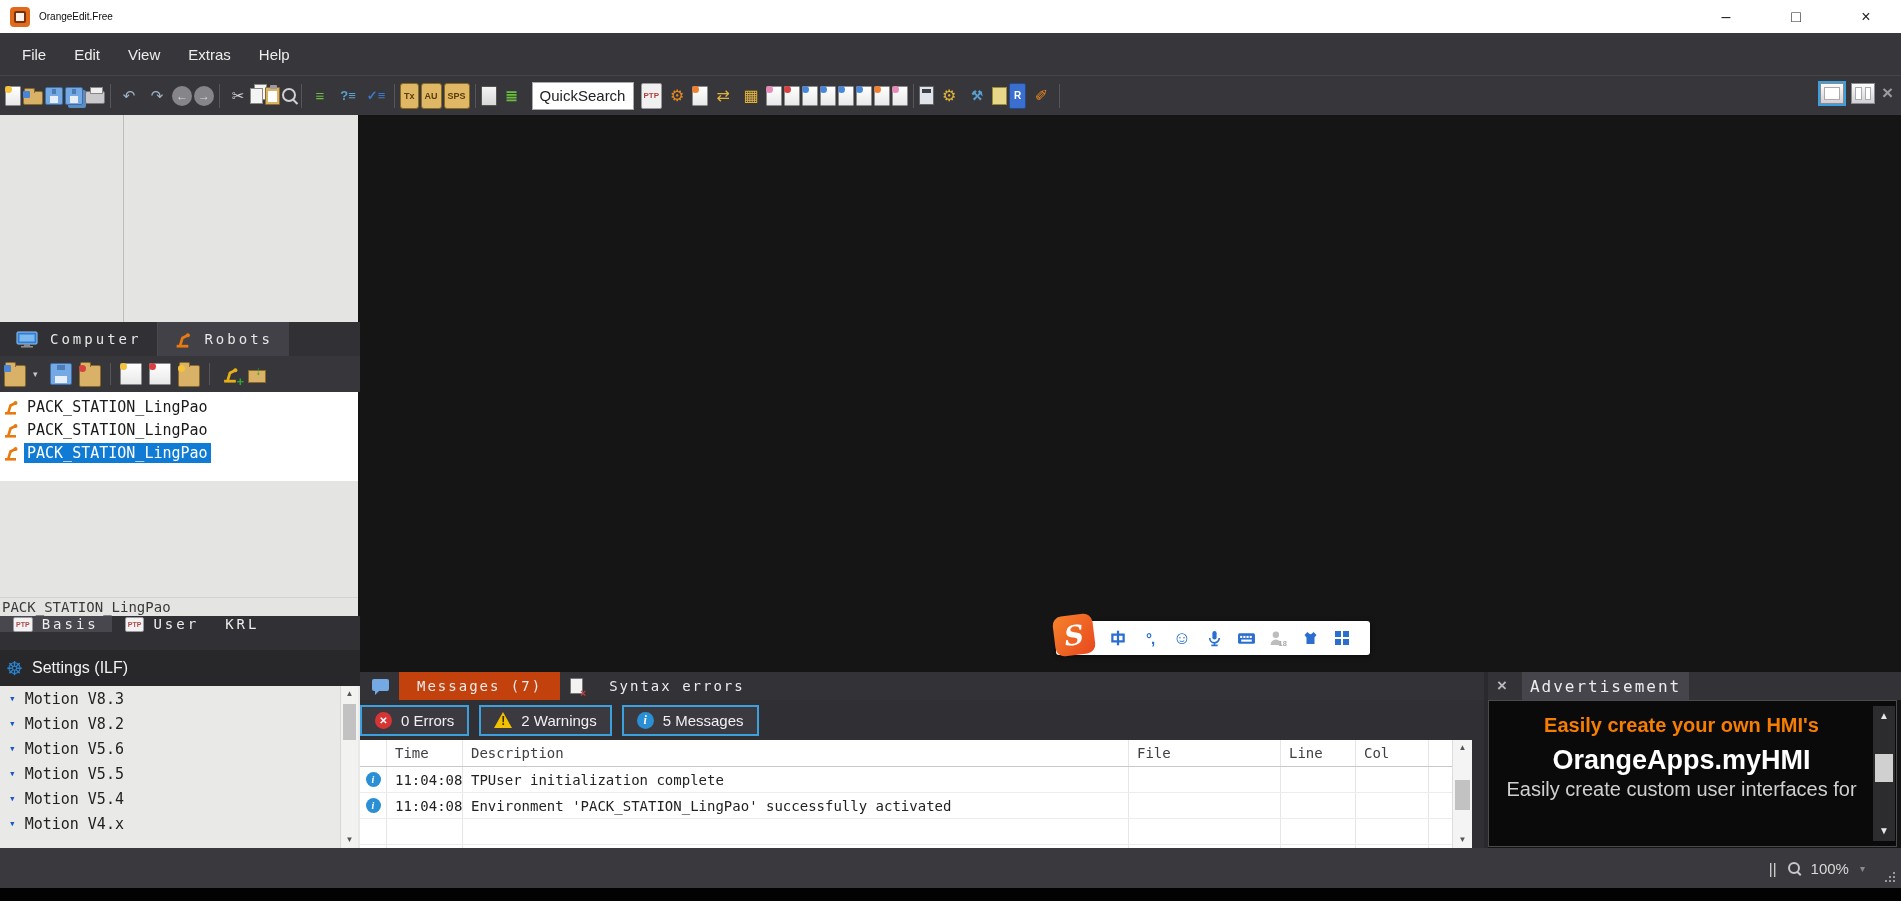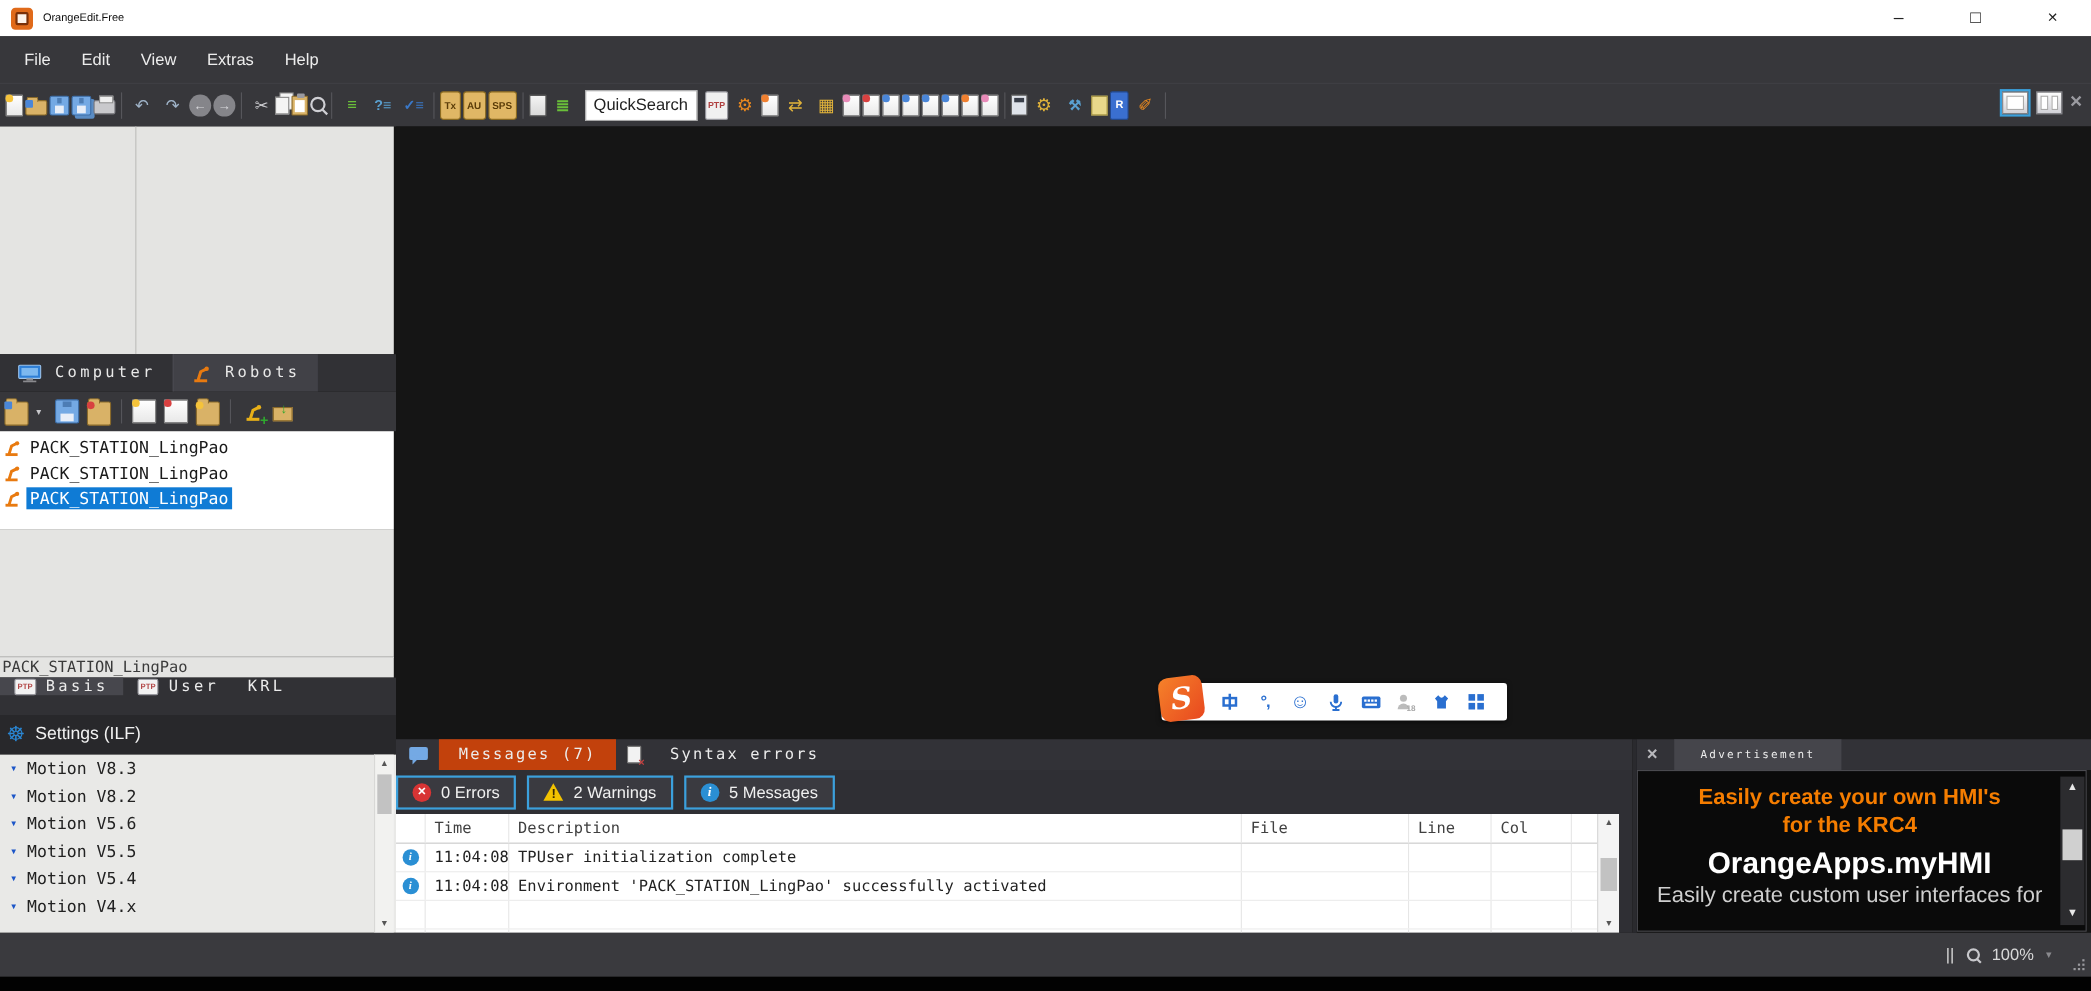--- a/index.html
+++ b/index.html
@@ -122,21 +122,21 @@
 .tc.cl{width:75px;min-width:75px}
 .tc.cc{width:73px;min-width:73px}
 .tc.cr{flex:1;border-right:none}
 .row-info{width:15px;height:15px;min-width:15px;font-size:10px}
 #msg-sb{left:1452px;top:740px;width:20px;height:108px;background:#f4f4f4;border-left:1px solid #ddd}
 #msg-gap{left:1472px;top:740px;width:12px;height:108px;background:#2f2f34}
 
 #ad-gap{left:1484px;top:672px;width:4px;height:176px;background:#2a2a2e}
 #ad-tabbar{left:1488px;top:672px;width:413px;height:28px;background:#323237;display:flex;align-items:stretch;gap:6px}
 .ad-close{display:flex;align-items:center;padding:0 9px;color:#b8b8bc;font-size:17px;font-weight:bold}
-.ad-tab{display:flex;align-items:center;padding:0 24px;background:#45454b;color:#ececec;font-size:10px;letter-spacing:2px}
+.ad-tab{display:flex;align-items:center;padding:0 8px;background:#45454b;color:#ececec;font-size:16px;letter-spacing:2px}
 #ad-content{left:1488px;top:700px;width:409px;height:147px;background:#0a0a0a;border:1px solid #4a4a4f;text-align:center;overflow:hidden;padding:12px 30px 0 8px}
 .ad-line{font-weight:bold;font-size:20px;color:#f57d00;line-height:25px}
 .ad-product{font-weight:bold;font-size:27px;color:#ffffff;margin-top:7px;line-height:30px}
 .ad-body{font-size:20px;color:#cfcfcf;margin-top:3px}
 #ad-sb{left:1873px;top:706px;width:22px;height:135px;background:#2c2c2f}
 #ad-sb .sb-arrow{color:#e8e8e8;font-size:10px;height:20px;line-height:20px}
 
 #statusbar{left:0;top:848px;width:1901px;height:40px;background:#3a3a3e;display:flex;align-items:center;justify-content:flex-end;gap:11px;padding-right:36px;color:#d8d8d8;font-size:15px}
 .mag-small{width:12px;height:12px;border:2px solid #c8c8cc;border-radius:50%;position:relative}
 .mag-small::after{content:"";position:absolute;width:2px;height:5px;background:#c8c8cc;right:-2px;bottom:-4px;transform:rotate(-45deg)}
@@ -484,21 +484,20 @@
 
 <div id="ad-gap" class="abs"></div>
 <div id="ad-tabbar" class="abs">
   <span class="ad-close">×</span>
   <div class="ad-tab mono">
       <span>Advertisement</span>
     </div>
 </div>
 <div id="ad-content" class="abs">
   <div class="ad-line">Easily create your own HMI's</div>
-  <div class="ad-line">for the KRC4</div>
   <div class="ad-product">OrangeApps.myHMI</div>
   <div class="ad-body">Easily create custom user interfaces for</div>
 </div>
 <div id="ad-sb" class="abs">
   <span class="sb-arrow">▲</span>
   <span class="sb-thumb" style="top:48px;height:28px;background:#d0d0d0"></span>
   <span class="sb-arrow" style="position:absolute;bottom:0;left:0;right:0">▼</span>
 </div>
 
 <div id="statusbar" class="abs">

